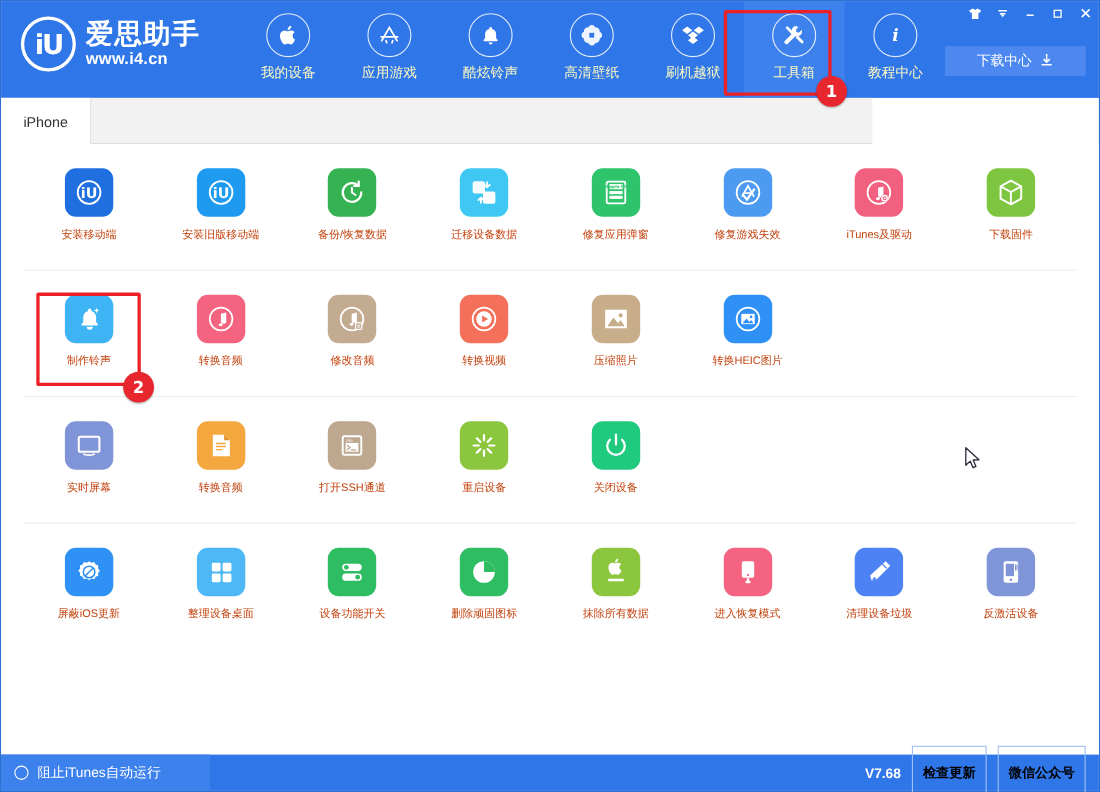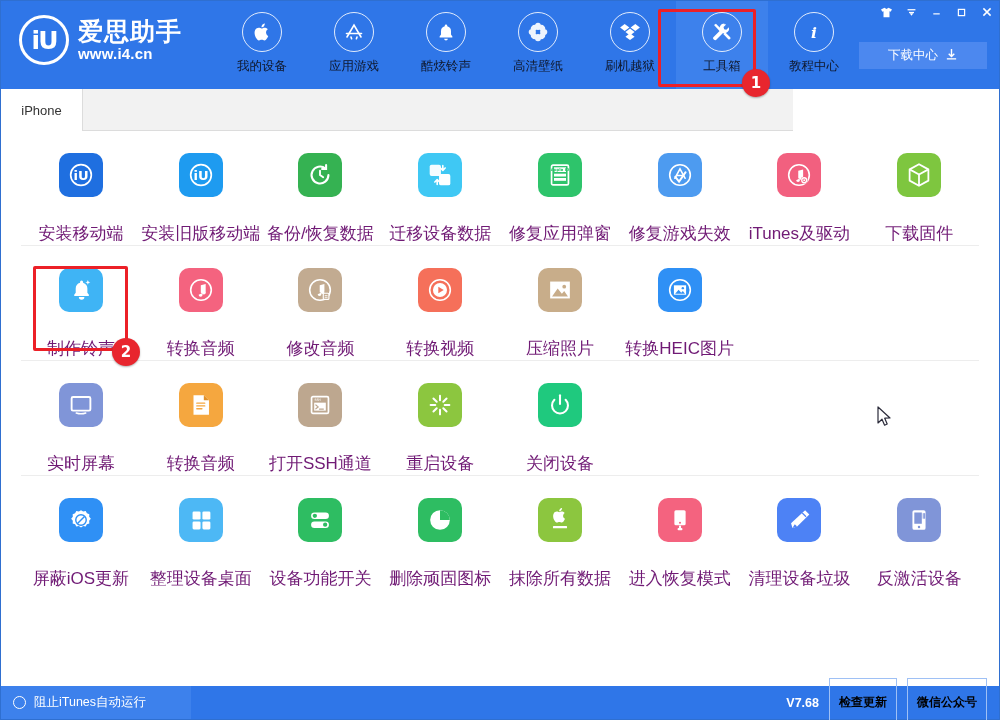--- a/index.html
+++ b/index.html
@@ -48,21 +48,21 @@
   }
   .nav-item.active { background: #3d81ec; }
   .nav-ico {
     width: 40px; height: 40px; border-radius: 50%;
     border: 1.5px solid rgba(255,255,255,.85);
     display: flex; align-items: center; justify-content: center;
     color: #fff;
   }
   .nav-ico svg { display: block; }
   .nav-label {
-    margin-top: 6px; color: #0f172a; font-size: 12.5px;
+    margin-top: 6px; color: #fef9c3; font-size: 12.5px;
     white-space: nowrap;
   }
 
   
   .hl-box {
     position: absolute; border: 3px solid #ec2027;
     border-radius: 2px; pointer-events: none; z-index: 30;
   }
   .badge {
     position: absolute; z-index: 31;
@@ -133,21 +133,21 @@
     align-items: center; justify-content: flex-start;
     padding-top: 22px;
   }
   .tool-ico {
     width: 44px; height: 44px; border-radius: 10px;
     display: flex; align-items: center; justify-content: center;
     color: #ffffff;
   }
   .tool-ico svg { display: block; }
   .tool-label {
-    margin-top: 25px; font-size: 17px; color: #701a75;
+    margin-top: 9px; font-size: 10px; color: #c2410c;
     white-space: nowrap;
   }
 
   
   .statusbar {
     position: absolute; left: 0; bottom: 0;
     width: 998px; height: 33px;
     background: #2f76e8;
   }
   .sb-left {

